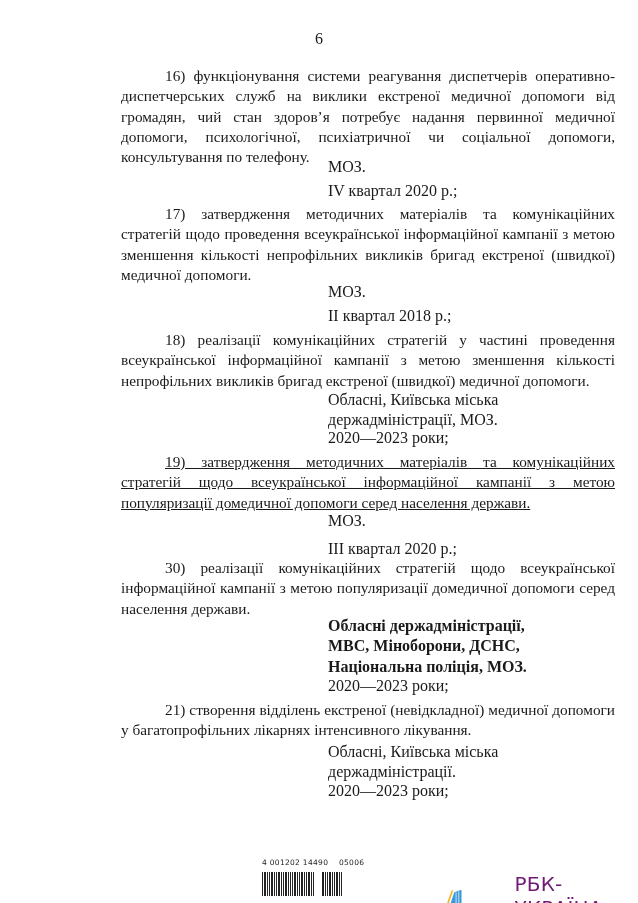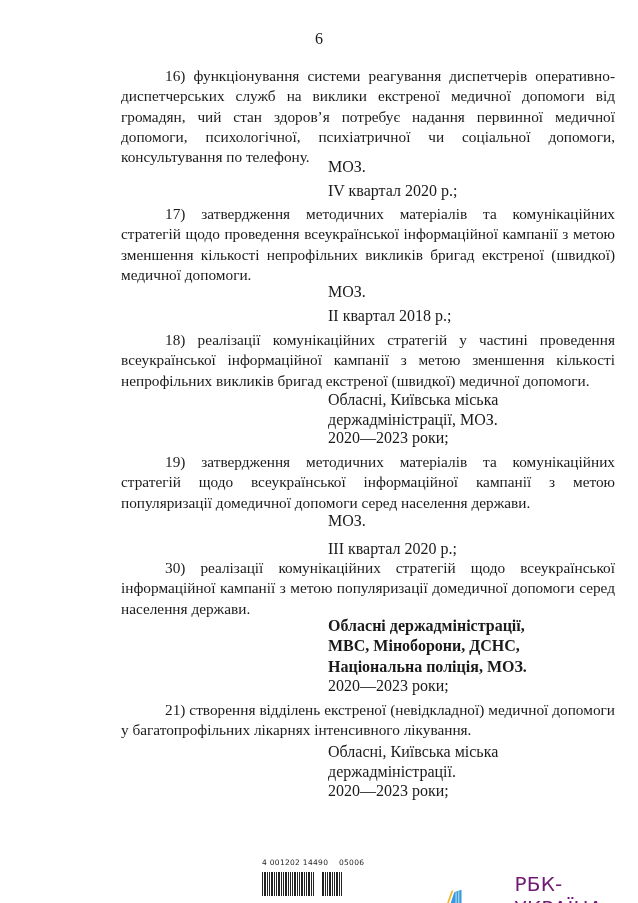--- a/index.html
+++ b/index.html
@@ -29,21 +29,21 @@
 
   <div class="para" style="top:204px;">17) затвердження методичних матеріалів та комунікаційних стратегій щодо проведення всеукраїнської інформаційної кампанії з метою зменшення кількості непрофільних викликів бригад екстреної (швидкої) медичної допомоги.</div>
   <div class="right" style="top:282px;">МОЗ.</div>
   <div class="right" style="top:306px;">II квартал 2018 р.;</div>
 
   <div class="para" style="top:330px;">18) реалізації комунікаційних стратегій у частині проведення всеукраїнської інформаційної кампанії з метою зменшення кількості непрофільних викликів бригад екстреної (швидкої) медичної допомоги.</div>
   <div class="right" style="top:390px;">Обласні, Київська міська
 держадміністрації, МОЗ.</div>
   <div class="right" style="top:428px;">2020—2023 роки;</div>
 
-  <div class="para" style="top:452px;">19) затвердження методичних матеріалів та комунікаційних стратегій щодо всеукраїнської інформаційної кампанії з метою популяризації домедичної допомоги серед населення держави.</div>
+  <div class="para" style="top:452px;text-decoration:underline;">19) затвердження методичних матеріалів та комунікаційних стратегій щодо всеукраїнської інформаційної кампанії з метою популяризації домедичної допомоги серед населення держави.</div>
   <div class="right" style="top:511px;">МОЗ.</div>
   <div class="right" style="top:539px;">III квартал 2020 р.;</div>
 
   <div class="para" style="top:558px;">30) реалізації комунікаційних стратегій щодо всеукраїнської інформаційної кампанії з метою популяризації домедичної допомоги серед населення держави.</div>
   <div class="right" style="top:616px;font-weight:bold;">Обласні держадміністрації,
 МВС, Міноборони, ДСНС,
 Національна поліція, МОЗ.</div>
   <div class="right" style="top:676px;">2020—2023 роки;</div>
 
   <div class="para" style="top:700px;">21) створення відділень екстреної (невідкладної) медичної допомоги у багатопрофільних лікарнях інтенсивного лікування.</div>

